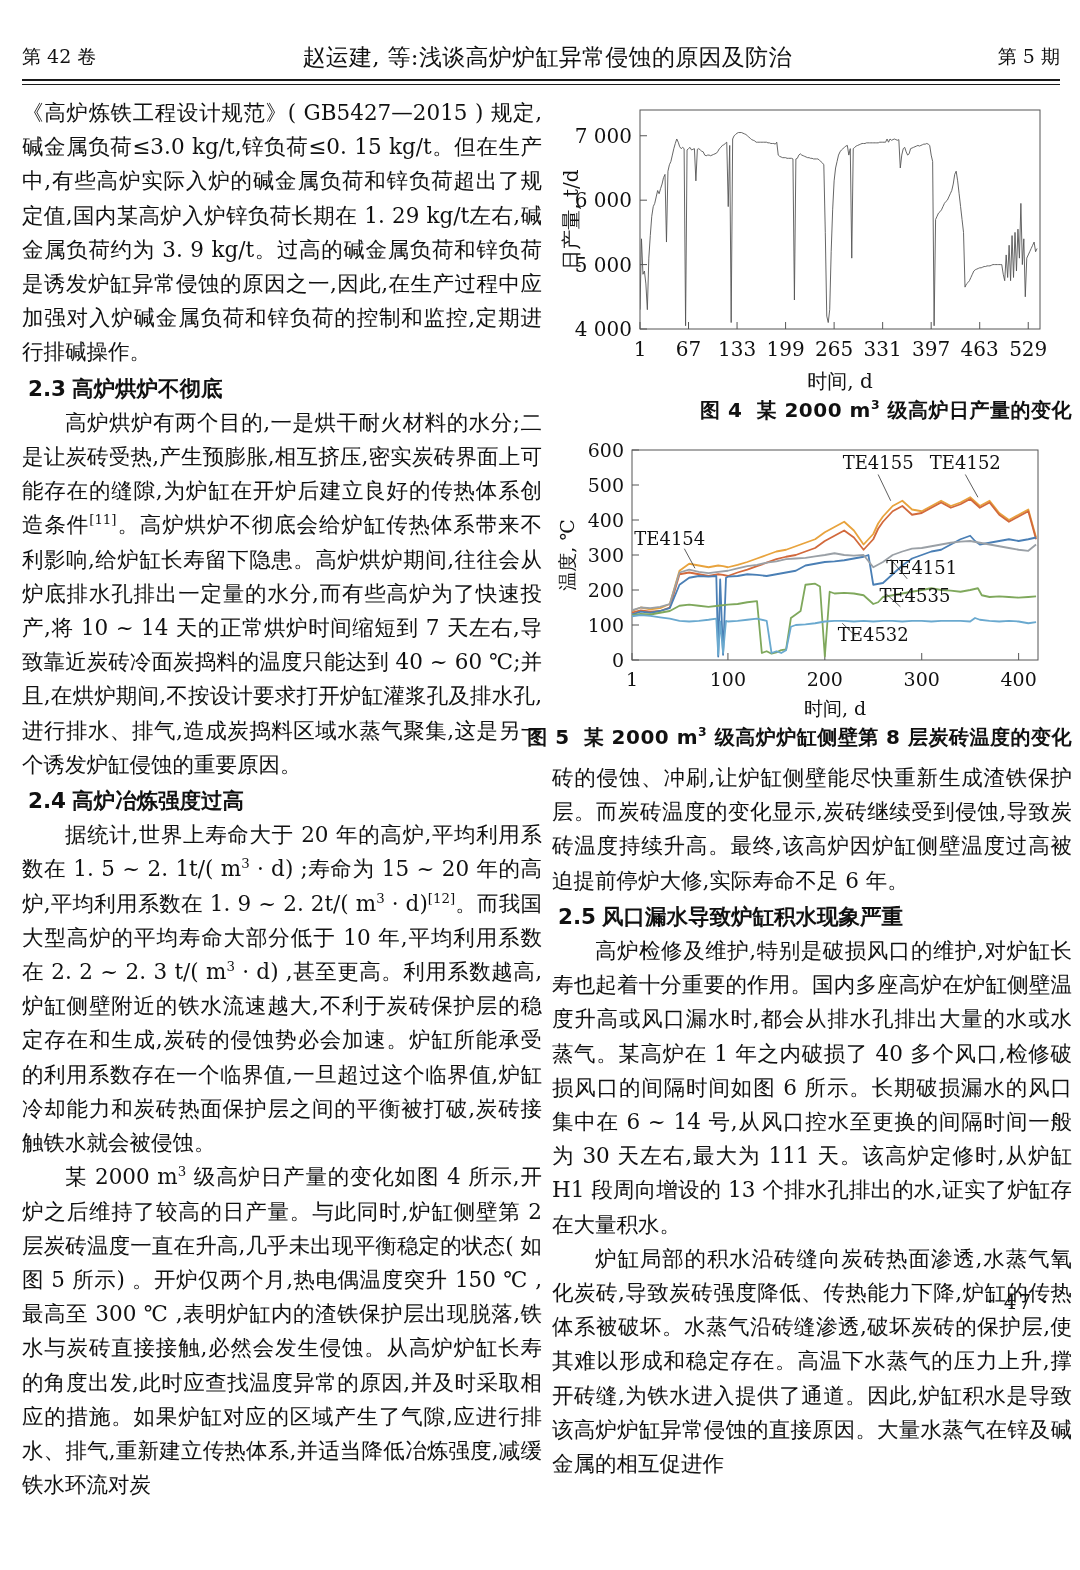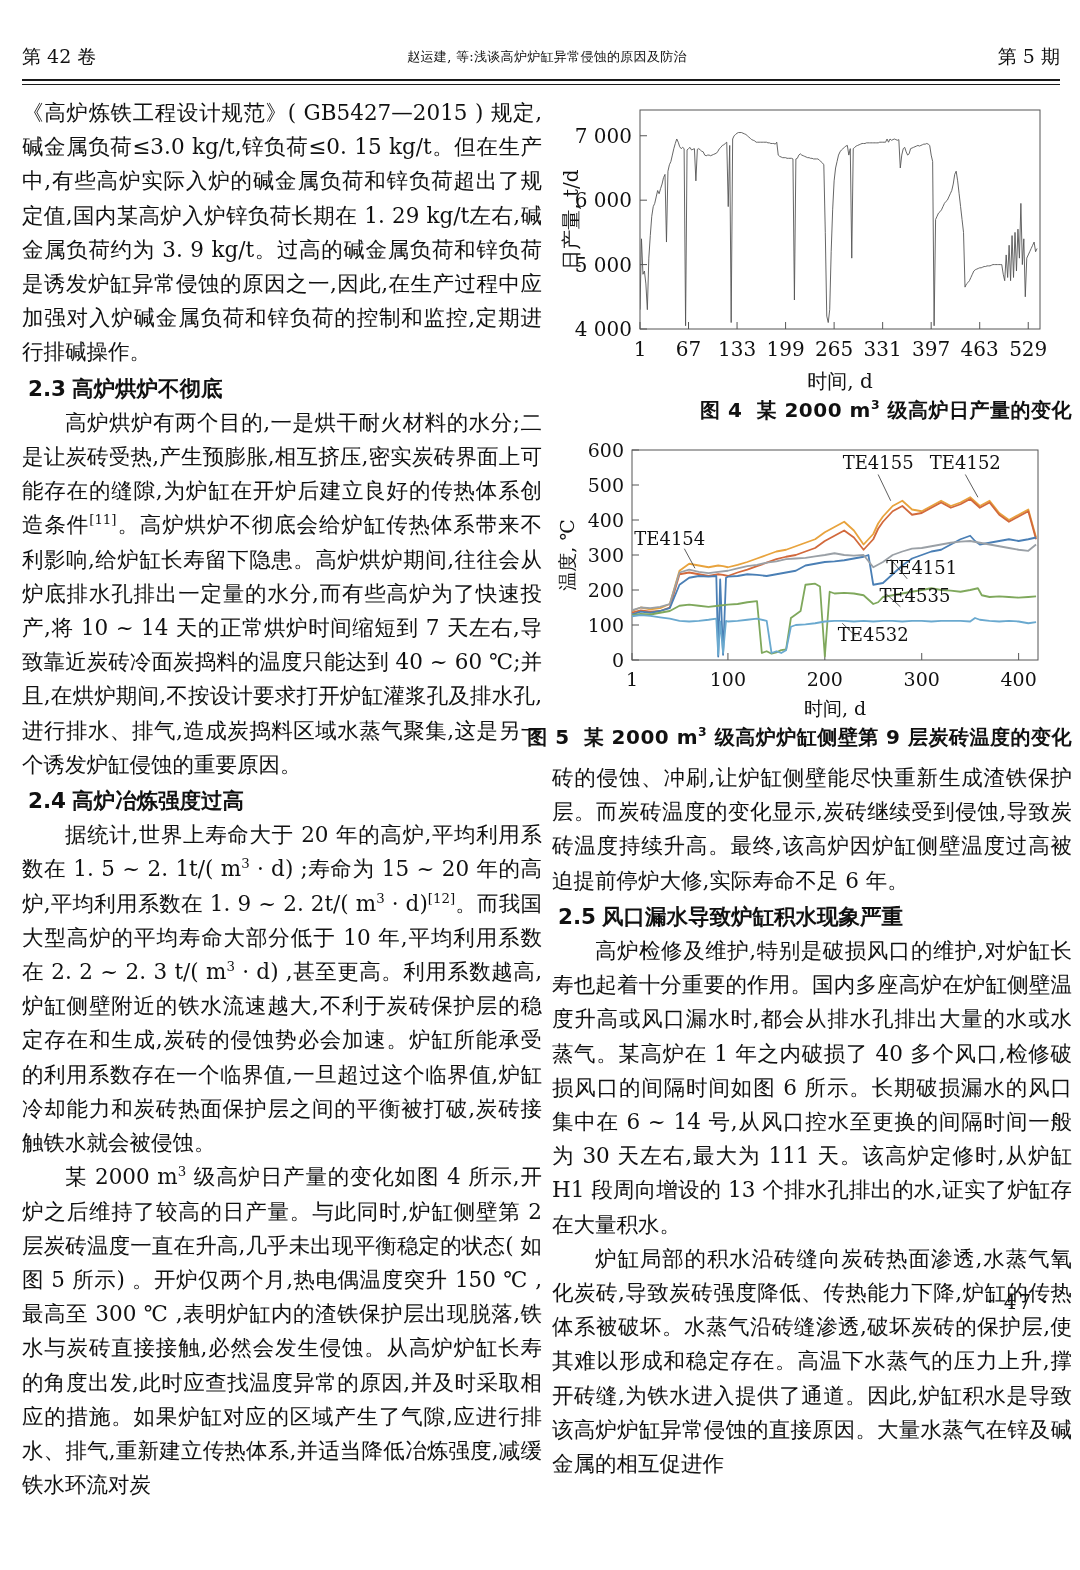--- a/index.html
+++ b/index.html
@@ -12,21 +12,21 @@
     overflow:hidden;
   }
   .page{position:absolute;left:0;top:0;width:1080px;height:1332px;}
 
   
   .header{
     position:absolute;left:22px;top:40px;width:1038px;height:34px;
     display:flex;align-items:center;justify-content:space-between;
     font-size:19px;
   }
-  .header .mid{font-size:13px;letter-spacing:.3px;}
+  .header .mid{font-size:23px;letter-spacing:.3px;}
   .rule-wrap{position:absolute;left:22px;top:79px;width:1038px;}
   .rule-a{height:2px;background:#1a1a1a;}
   .rule-b{height:1px;background:#1a1a1a;margin-top:3px;}
 
   
   .col{position:absolute;top:96px;width:520px;}
   .col-left{left:22px;}
   .col-right{left:552px;}
 
   p.body{
@@ -200,21 +200,21 @@
             <text x="321.2744630071599" y="202.75" text-anchor="middle" font-family="&quot;DejaVu Serif&quot;,&quot;Liberation Serif&quot;,serif" font-size="18" fill="#111">TE4532</text>
             <line x1="326.11933174224345" y1="36.5" x2="338.7159904534606" y2="62.75" stroke="#333" stroke-width="0.8"></line>
             <line x1="413.326968973747" y1="36.5" x2="425.92362768496423" y2="59.25" stroke="#333" stroke-width="0.8"></line>
             <line x1="132.32458233890216" y1="110.69999999999999" x2="142.98329355608593" y2="130.3" stroke="#333" stroke-width="0.8"></line>
             <line x1="355.1885441527446" y1="140.79999999999998" x2="338.7159904534606" y2="121.2" stroke="#333" stroke-width="0.8"></line>
             <line x1="348.4057279236277" y1="168.8" x2="332.90214797136036" y2="154.8" stroke="#333" stroke-width="0.8"></line>
             <line x1="303.8329355608592" y1="198.20000000000002" x2="290.2673031026253" y2="185.25" stroke="#333" stroke-width="0.8"></line>
           </svg>
       </div>
       <div class="figcap" style="margin-left:-28px;">
-        <span class="lbl">图 5</span><span>某 2000 m</span><sup>3</sup><span> 级高炉炉缸侧壁第 9 层炭砖温度的变化</span>
+        <span class="lbl">图 5</span><span>某 2000 m</span><sup>3</sup><span> 级高炉炉缸侧壁第 8 层炭砖温度的变化</span>
       </div>
     </div>
 
     <p class="body" style="margin-top:10px;">砖的侵蚀、冲刷,让炉缸侧壁能尽快重新生成渣铁保护层。而炭砖温度的变化显示,炭砖继续受到侵蚀,导致炭砖温度持续升高。最终,该高炉因炉缸侧壁温度过高被迫提前停炉大修,实际寿命不足 6 年。</p>
 
     <h3 class="sec">
       <span class="num">2.5</span><span>风口漏水导致炉缸积水现象严重</span>
     </h3>
 
     <p class="body indent">高炉检修及维护,特别是破损风口的维护,对炉缸长寿也起着十分重要的作用。国内多座高炉在炉缸侧壁温度升高或风口漏水时,都会从排水孔排出大量的水或水蒸气。某高炉在 1 年之内破损了 40 多个风口,检修破损风口的间隔时间如图 6 所示。长期破损漏水的风口集中在 6 ~ 14 号,从风口控水至更换的间隔时间一般为 30 天左右,最大为 111 天。该高炉定修时,从炉缸 H1 段周向增设的 13 个排水孔排出的水,证实了炉缸存在大量积水。</p>

